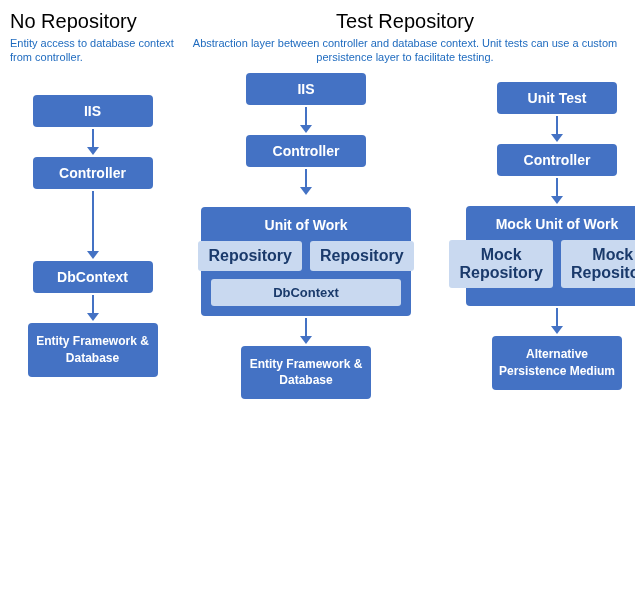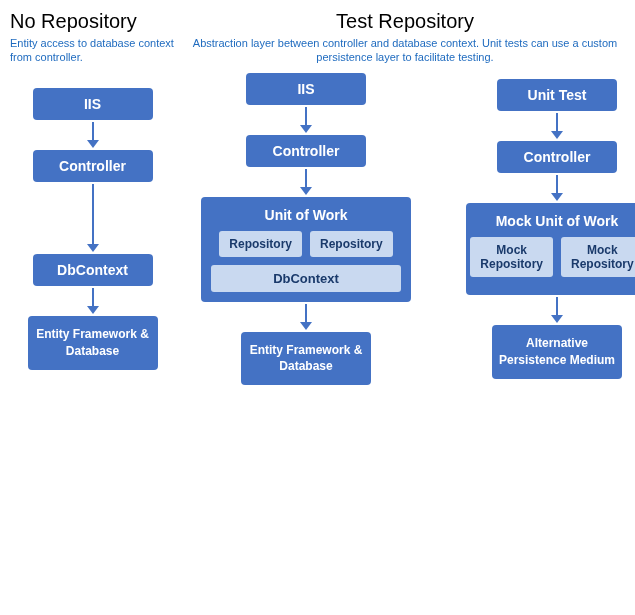--- a/index.html
+++ b/index.html
@@ -116,36 +116,37 @@
     
     .uow-box {
       background: #4472c4;
       border-radius: 4px;
       width: 210px;
       padding: 10px;
       color: #fff;
       font-weight: bold;
       font-size: 14px;
       text-align: center;
+      margin-top: 10px;
     }
     .uow-box .uow-label {
       margin-bottom: 8px;
     }
     .uow-inner-row {
       display: flex;
       gap: 8px;
       justify-content: center;
       margin-bottom: 8px;
     }
     .inner-box {
       background: #c9d9f0;
       color: #1a3a6b;
       border-radius: 3px;
       padding: 6px 10px;
-      font-size: 12px;
+      font-size: 16px;
       font-weight: bold;
     }
     .dbcontext-box {
       background: #c9d9f0;
       color: #1a3a6b;
       border-radius: 3px;
       padding: 6px 10px;
       font-size: 13px;
       font-weight: bold;
       width: 100%;

